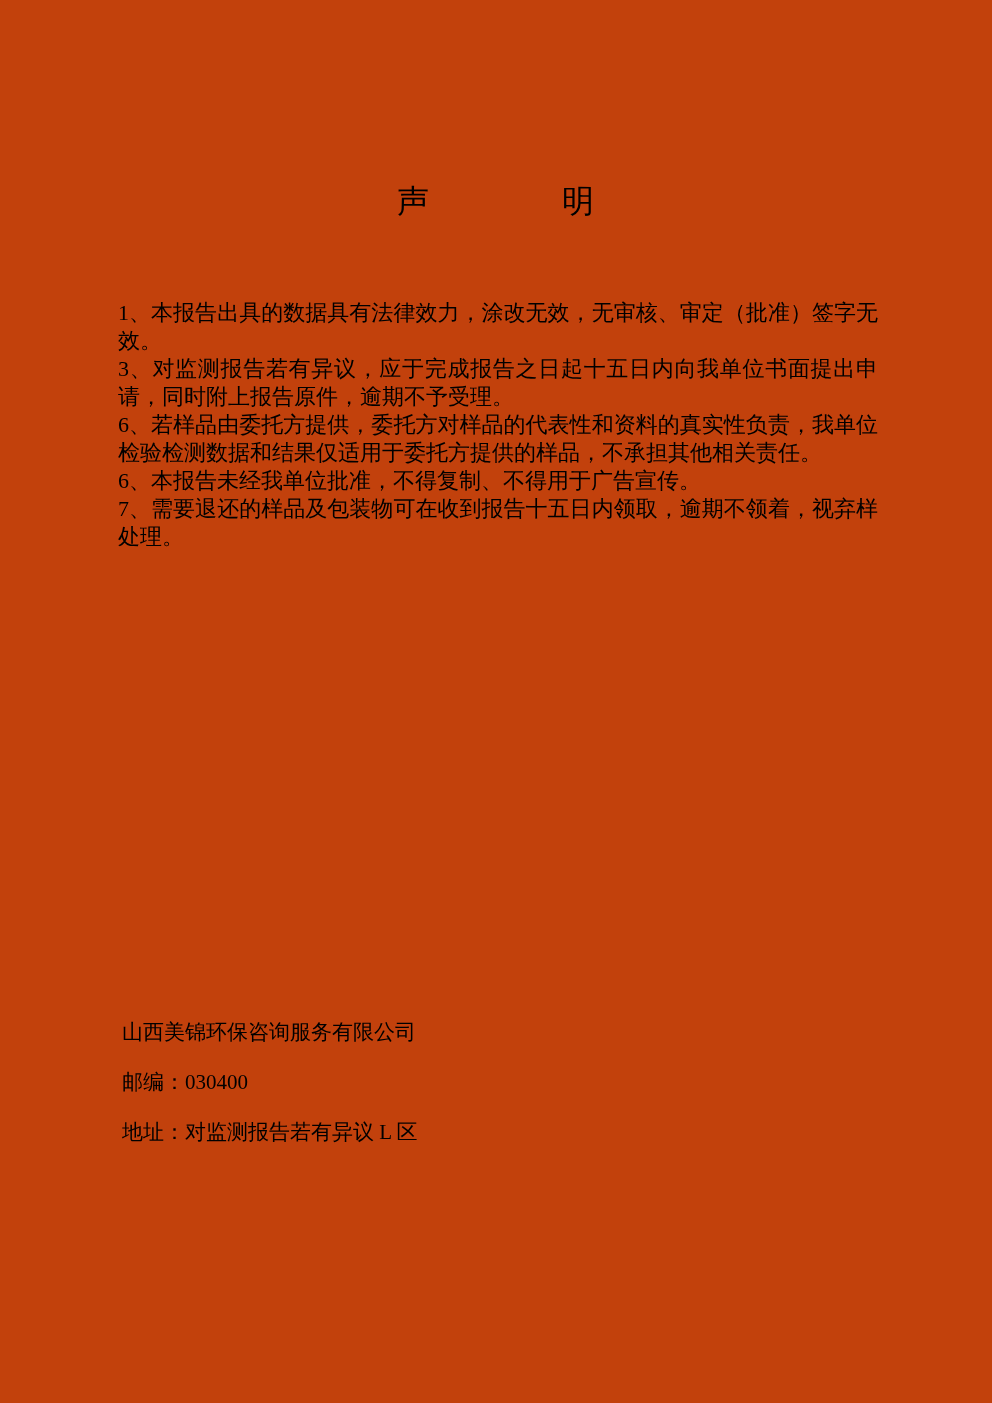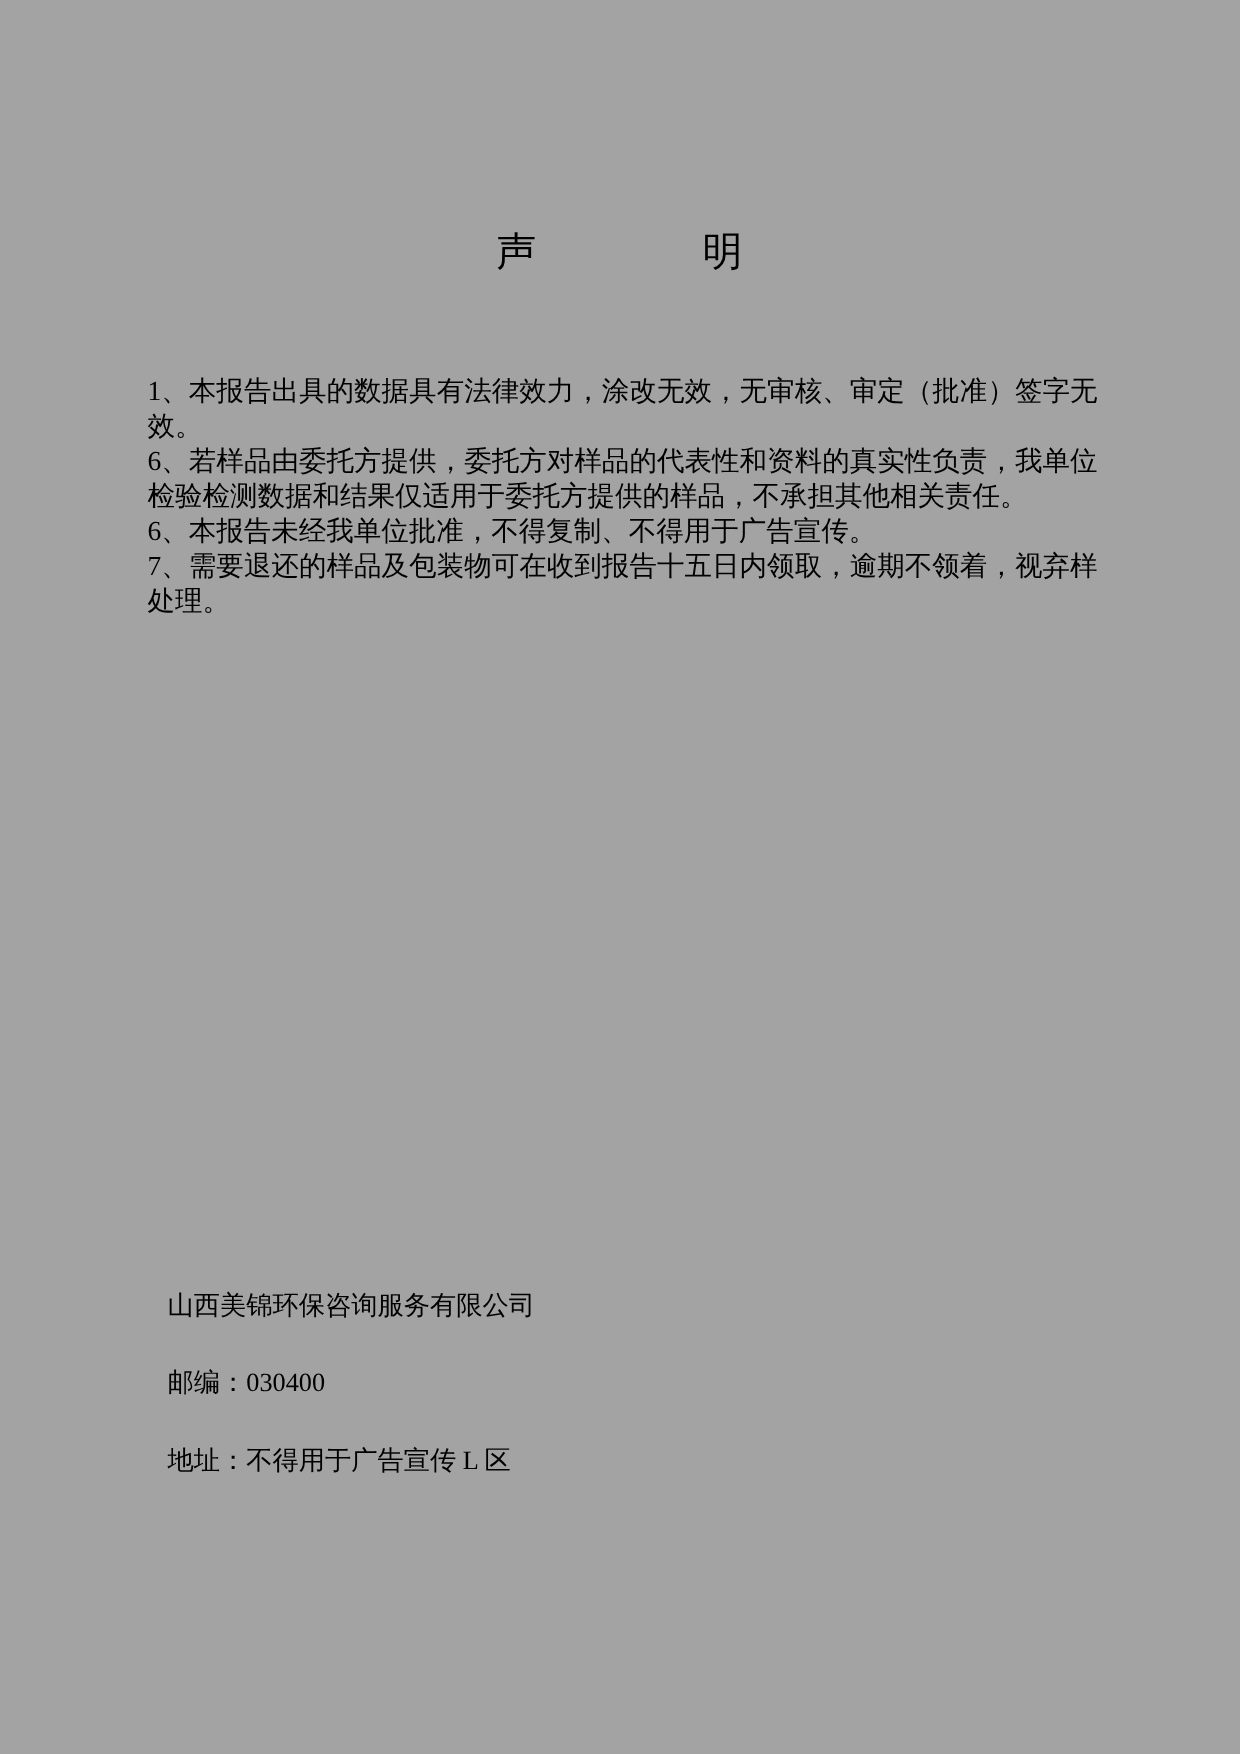--- a/index.html
+++ b/index.html
@@ -5,21 +5,21 @@
   html, body {
     margin: 0;
     padding: 0;
     background: #ffffff;
   }
   .page {
     position: relative;
     width: 992px;
     height: 1403px;
     margin: 0 auto;
-    background: #a3a3a3;
+    background: #c2410c;
     color: #000000;
     font-family: "Liberation Serif", "DejaVu Serif", serif;
     overflow: hidden;
   }
   .doc-title {
     position: absolute;
     top: 160px;
     left: 0;
     right: 0;
     text-align: center;
@@ -44,38 +44,39 @@
   }
   .footer {
     position: absolute;
     top: 1005px;
     left: 118px;
     width: 760px;
     font-size: 21px;
     line-height: 46px;
   }
   .footer .line {
-    margin: 16px;
+    margin: 4px;
     padding: 0;
     white-space: pre-wrap;
   }
 </style>
 </head>
 <body>
 
 <div class="page">
 
   <h1 class="doc-title">声　　　　明</h1>
 
   <div class="statements">
     <p>1、本报告出具的数据具有法律效力，涂改无效，无审核、审定（批准）签字无效。</p>
+    <p>3、对监测报告若有异议，应于完成报告之日起十五日内向我单位书面提出申请，同时附上报告原件，逾期不予受理。</p>
     <p>6、若样品由委托方提供，委托方对样品的代表性和资料的真实性负责，我单位检验检测数据和结果仅适用于委托方提供的样品，不承担其他相关责任。</p>
     <p>6、本报告未经我单位批准，不得复制、不得用于广告宣传。</p>
     <p>7、需要退还的样品及包装物可在收到报告十五日内领取，逾期不领着，视弃样处理。</p>
   </div>
 
   <div class="footer">
     <p class="line">山西美锦环保咨询服务有限公司</p>
     <p class="line"><span>邮编：</span><span>030400</span></p>
-    <p class="line"><span>地址：</span><span>不得用于广告宣传 L 区</span></p>
+    <p class="line"><span>地址：</span><span>对监测报告若有异议 L 区</span></p>
   </div>
 
 </div>
 
 </body></html>

